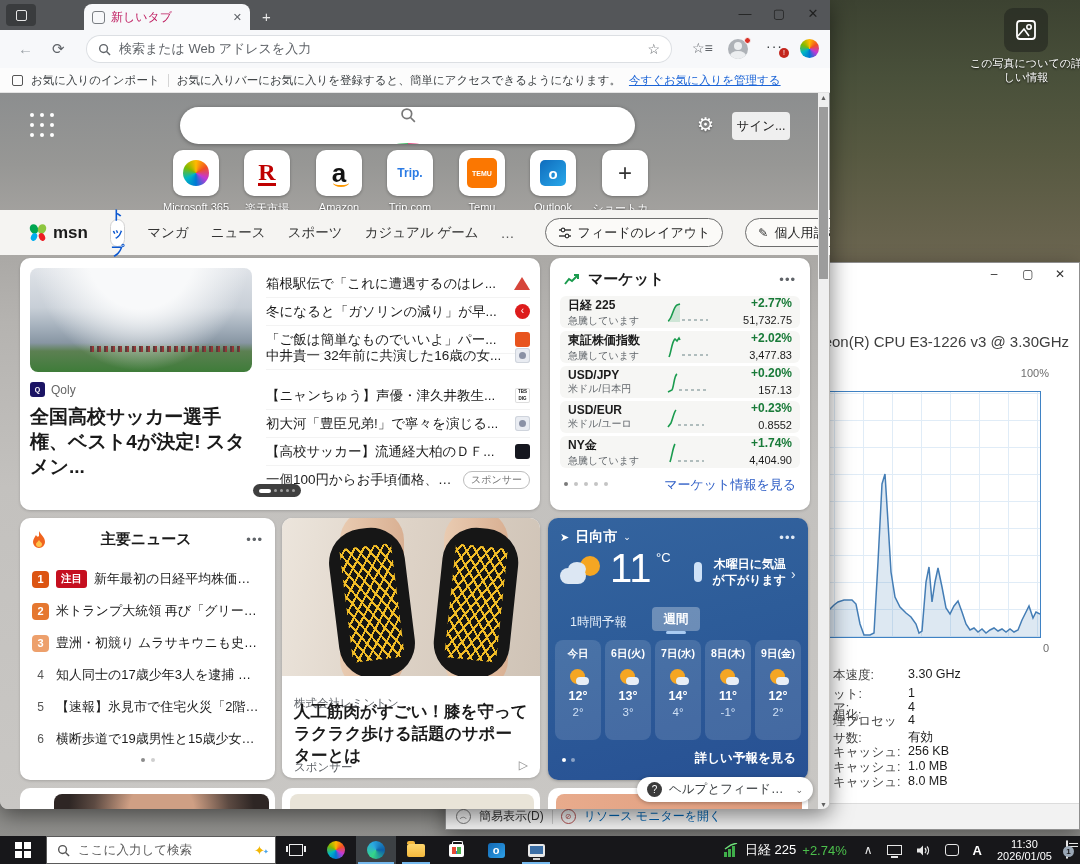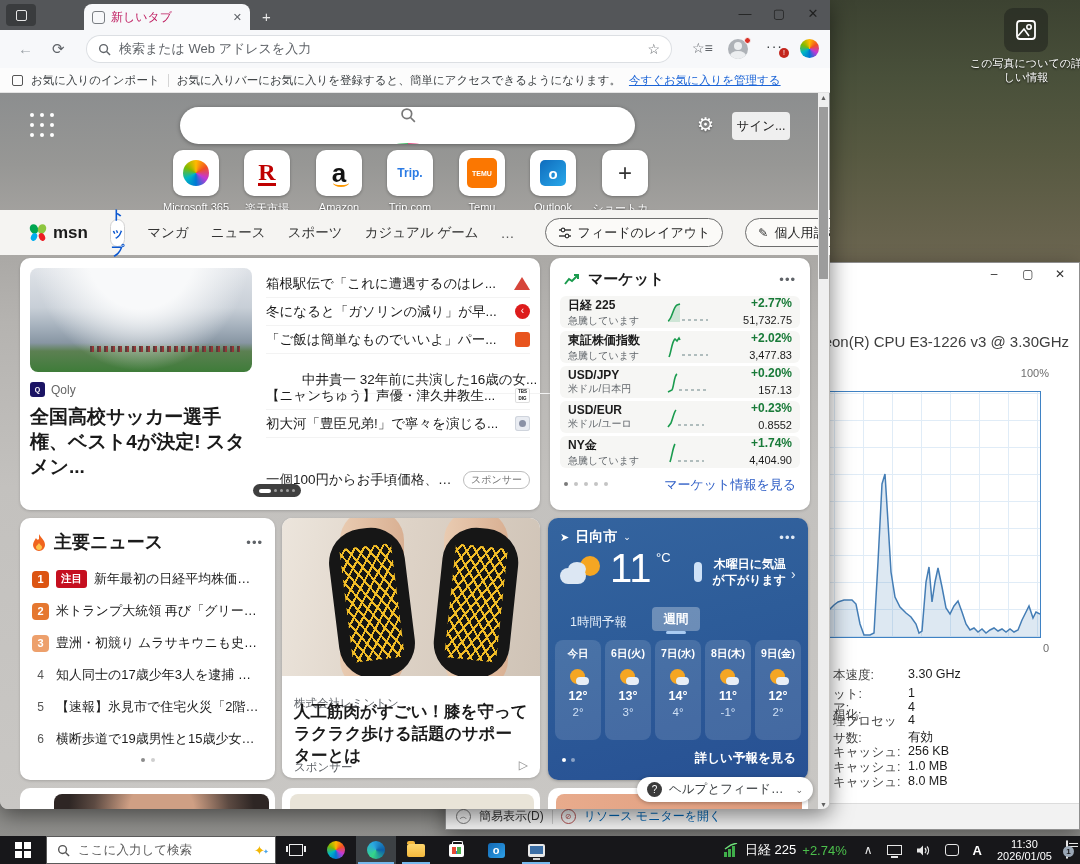--- a/index.html
+++ b/index.html
@@ -129,21 +129,21 @@
   .mk-chg{font-size:12px;font-weight:bold;color:#187a38;}
   .mk-val{font-size:11px;color:#1b1b1b;}
   #mk-dots{left:14px;top:224px;display:flex;gap:6px;align-items:center;}
   #mk-dots i{width:4px;height:4px;border-radius:50%;background:#c4c4c4;}
   #mk-dots i:first-child{background:#7a7a7a;}
   #mk-link{right:14px;top:218px;font-size:13px;color:#2c5cc5;position:absolute;}
 
   
   #card-news{left:20px;top:425px;width:255px;height:262px;}
   #tn-head{left:12px;top:12px;width:231px;display:flex;align-items:center;gap:8px;}
-  #tn-title{font-size:18px;font-weight:bold;color:#1b1b1b;flex:1;}
+  #tn-title{font-size:15px;font-weight:bold;color:#1b1b1b;flex:1;text-align:center;}
   .tn-row{left:12px;width:231px;height:26px;display:flex;align-items:center;gap:7px;}
   .tn-rank{width:17px;height:17px;border-radius:4px;color:#fff;font-size:11px;font-weight:bold;display:flex;align-items:center;justify-content:center;flex:0 0 auto;}
   .rk1{background:#dc5412;} .rk2{background:#e5772f;} .rk3{background:#eda06c;}
   .rk-plain{background:none;color:#555;font-weight:normal;font-size:12px;}
   .tn-badge{background:#c50f1f;border-radius:3px;color:#fff;font-size:10.5px;font-weight:bold;padding:2px 5px;white-space:nowrap;}
   .tn-txt{font-size:13px;color:#1b1b1b;flex:1;}
   #tn-dots{left:0;top:240px;width:255px;display:flex;justify-content:center;gap:6px;}
   #tn-dots i{width:4px;height:4px;border-radius:50%;background:#cfcfcf;}
   #tn-dots i:first-child{background:#8b8b8b;}
 
@@ -460,31 +460,35 @@
           <span class="hl-ico hico1"></span>
         </div>
         <div class="abs hl-row" style="top:40px;">
           <span class="hl-txt ell">冬になると「ガソリンの減り」が早...</span>
           <span class="hl-ico hico2">‹</span>
         </div>
         <div class="abs hl-row" style="top:68px;">
           <span class="hl-txt ell">「ご飯は簡単なものでいいよ」パー...</span>
           <span class="hl-ico hico3"></span>
         </div>
-        <div class="abs hl-row" style="top:108px;margin-left:36px;">
+        <div class="abs hl-row" style="top:84px;">
           <span class="hl-txt ell">中井貴一 32年前に共演した16歳の女...</span>
           <span class="hl-ico hico4"></span>
         </div>
         <div class="abs hl-row" style="top:124px;">
           <span class="hl-txt ell">【ニャンちゅう】声優・津久井教生...</span>
           <span class="hl-ico hico5">TBS DIG</span>
         </div>
         <div class="abs hl-row" style="top:152px;">
           <span class="hl-txt ell">初大河「豊臣兄弟!」で寧々を演じる...</span>
           <span class="hl-ico hico4"></span>
+        </div>
+        <div class="abs hl-row" style="top:180px;">
+          <span class="hl-txt ell">【高校サッカー】流通経大柏のＤＦ...</span>
+          <span class="hl-ico hico7"></span>
         </div>
         <div class="abs hl-row" style="top:208px;border-bottom:none;">
           <span class="hl-txt ell">一個100円からお手頃価格、従...</span>
           <span class="spon-pill">スポンサー</span>
         </div>
         <div class="abs" id="hero-pager">
             <b></b>
             <i></i>
             <i></i>
             <i></i>

